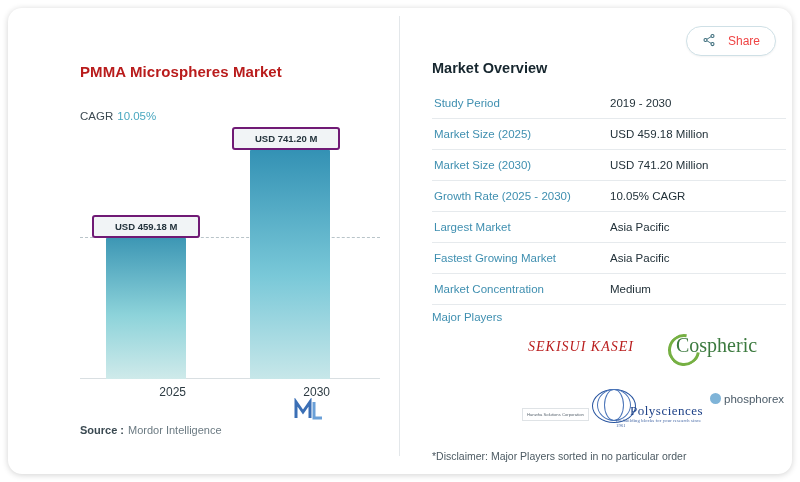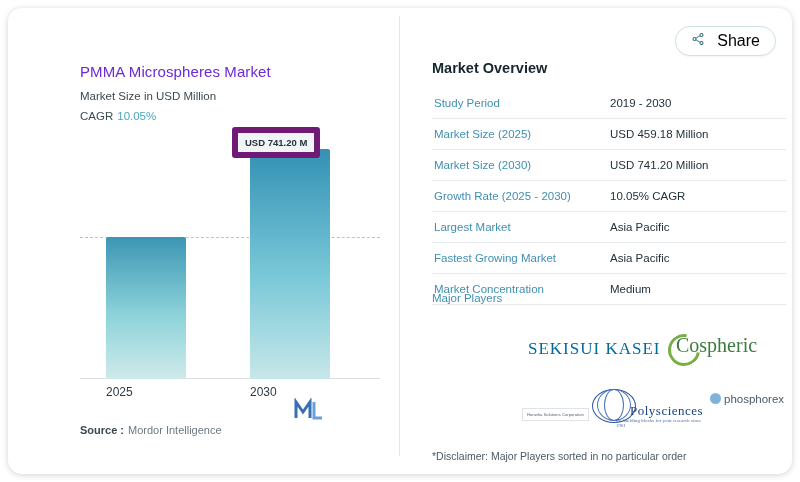--- a/index.html
+++ b/index.html
@@ -34,22 +34,22 @@
     width: 378px;
     height: 440px;
     border-right: 1px solid #e3e7ea;
     box-sizing: border-box;
   }
   .chart-title {
     position: absolute;
     left: 58px;
     top: 47px;
     font-size: 15px;
-    font-weight: normal;
-    color: #6d28d9;
+    font-weight: bold;
+    color: #b91c1c;
     letter-spacing: 0.1px;
   }
   .chart-subtitle {
     position: absolute;
     left: 58px;
     top: 74px;
     font-size: 11.5px;
     color: #3c4a52;
   }
   .cagr-row {
@@ -96,36 +96,36 @@
   .axis-base {
     position: absolute;
     left: 0;
     bottom: 0;
     width: 300px;
     border-top: 1px solid #d9dfe2;
   }
   .label-box {
     position: absolute;
     background: #f1f4f6;
-    border: 6px solid #701a75;
+    border: 2px solid #701a75;
     border-radius: 3px;
     font-size: 9.5px;
     font-weight: bold;
     color: #24333c;
-    padding: 4px 7px;
+    padding: 4px 21px;
     white-space: nowrap;
   }
   .label-2025 { left: 12px; top: 96px; }
   .label-2030 { left: 152px; top: 14px; }
   .x-label {
     position: absolute;
     font-size: 12px;
     color: #2c3a42;
     width: 80px;
-    text-align: left;
+    text-align: right;
     top: 254px;
   }
   .x-2025 { left: 26px; }
   .x-2030 { left: 170px; }
   .source {
     position: absolute;
     left: 58px;
     top: 408px;
     font-size: 11px;
     color: #5b6a72;
@@ -149,22 +149,22 @@
     height: 450px;
   }
   .share-btn {
     position: absolute;
     right: 12px;
     top: 10px;
     height: 28px;
     border: 1px solid #cfe0e6;
     border-radius: 16px;
     background: #ffffff;
-    color: #000000;
-    font-size: 16px;
+    color: #ef4444;
+    font-size: 12px;
     display: flex;
     align-items: center;
     gap: 12px;
     padding: 0 15px;
     cursor: pointer;
     box-shadow: 0 1px 2px rgba(0,0,0,0.05);
   }
   .overview-title {
     position: absolute;
     left: 14px;
@@ -189,39 +189,40 @@
   table.overview td.k {
     color: #3f8fb0;
     width: 172px;
   }
   table.overview td.v {
     color: #23323a;
   }
   .major-players-label {
     position: absolute;
     left: 14px;
-    top: 276px;
+    top: 295px;
     font-size: 11.5px;
     color: #3f8fb0;
   }
   .logos {
     position: absolute;
     left: 100px;
     top: 285px;
     width: 268px;
     height: 135px;
   }
   .logo-sekisui {
     position: absolute;
     left: 10px;
     top: 38px;
-    font-size: 17px;
+    font-size: 14px;
     letter-spacing: 1px;
-    color: #0369a1;
+    color: #b91c1c;
     font-family: "Liberation Serif", serif;
+    font-style: italic;
   }
   .logo-cospheric {
     position: absolute;
     left: 158px;
     top: 33px;
     font-size: 20px;
     color: #3c7a3f;
     font-family: "Liberation Serif", serif;
   }
   .cos-mark {
@@ -315,32 +316,32 @@
     color: #4c5a62;
   }
 </style>
 </head>
 <body>
 
 <div class="card">
 
   <div class="left-panel">
     <div class="chart-title">PMMA Microspheres Market</div>
-    <div class="chart-subtitle">Market Size in USD Million</div>
     <div class="cagr-row">
       <span>CAGR</span><span class="cagr-value">10.05%</span>
     </div>
 
     <div class="plot">
       <div class="dashline" style="top: 106px;"></div>
       <div class="axis-base"></div>
 
       <div class="bar b2025" style="height: 142px;"></div>
       <div class="bar b2030" style="height: 230px;"></div>
 
+      <div class="label-box label-2025" style="top: 84px;">USD 459.18 M</div>
       <div class="label-box label-2030" style="top: -4px;">USD 741.20 M</div>
 
       <div class="x-label x-2025">2025</div>
       <div class="x-label x-2030">2030</div>
     </div>
 
     <div class="source">
       <b>Source :</b><span class="source-name">Mordor Intelligence</span>
     </div>
     <div class="mi-logo">

